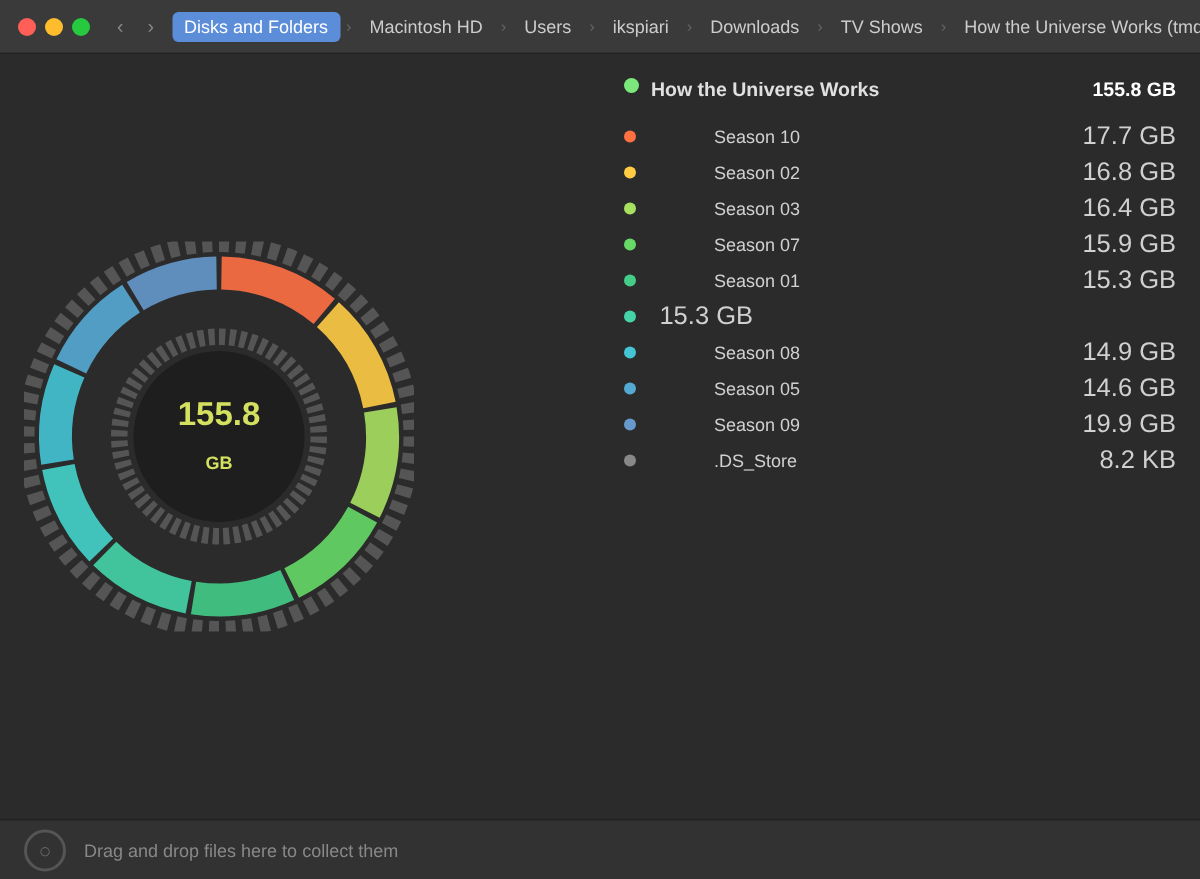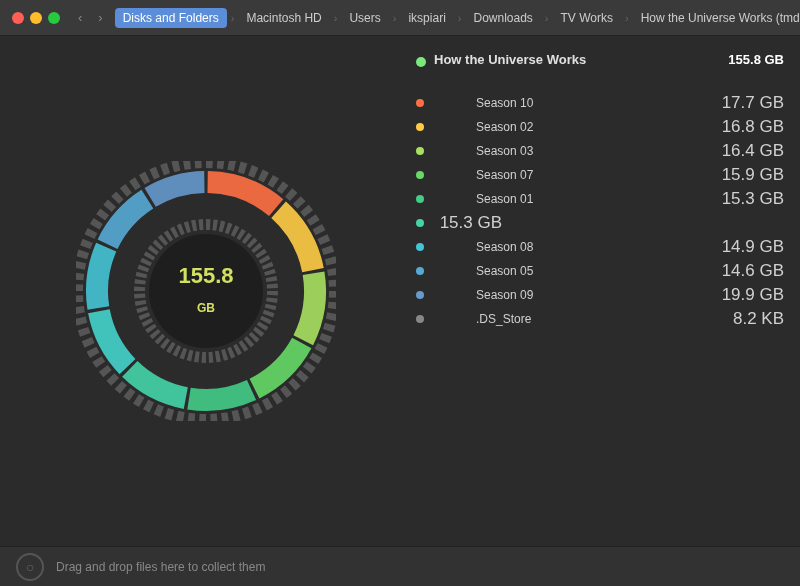--- a/index.html
+++ b/index.html
@@ -64,21 +64,21 @@
       height: calc(586px - 36px - 40px);
       padding: 16px;
       gap: 0;
     }
 
     
     .chart-area {
       flex: 0 0 380px;
       display: flex;
       align-items: center;
-      justify-content: center;
+      justify-content: flex-start;
       position: relative;
     }
 
     
     .donut-container {
       position: relative;
       width: 260px;
       height: 260px;
     }
     .donut-container svg {
@@ -103,23 +103,23 @@
 
     
     .list-area {
       flex: 1;
       padding-left: 20px;
       padding-top: 0;
       overflow: visible;
     }
     .list-header {
       display: flex;
-      align-items: flex-end;
+      align-items: flex-start;
       gap: 8px;
-      margin-bottom: 24px;
+      margin-bottom: 12px;
     }
     .list-header-dot {
       width: 10px;
       height: 10px;
       border-radius: 50%;
       flex-shrink: 0;
     }
     .list-header-name {
       font-size: 13px;
       font-weight: 600;
@@ -198,21 +198,21 @@
       <span class="breadcrumb-item active">Disks and Folders</span>
       <span class="breadcrumb-sep">›</span>
       <span class="breadcrumb-item">Macintosh HD</span>
       <span class="breadcrumb-sep">›</span>
       <span class="breadcrumb-item">Users</span>
       <span class="breadcrumb-sep">›</span>
       <span class="breadcrumb-item">ikspiari</span>
       <span class="breadcrumb-sep">›</span>
       <span class="breadcrumb-item">Downloads</span>
       <span class="breadcrumb-sep">›</span>
-      <span class="breadcrumb-item">TV Works</span>
+      <span class="breadcrumb-item">TV Shows</span>
       <span class="breadcrumb-sep">›</span>
       <span class="breadcrumb-item">How the Universe Works (tmdb-33827)</span>
     </div>
 </div>
 
 <div class="main">
 
   <div class="chart-area">
     <div class="donut-container">
       <svg id="donut-svg" width="260" height="260" viewBox="0 0 260 260">

